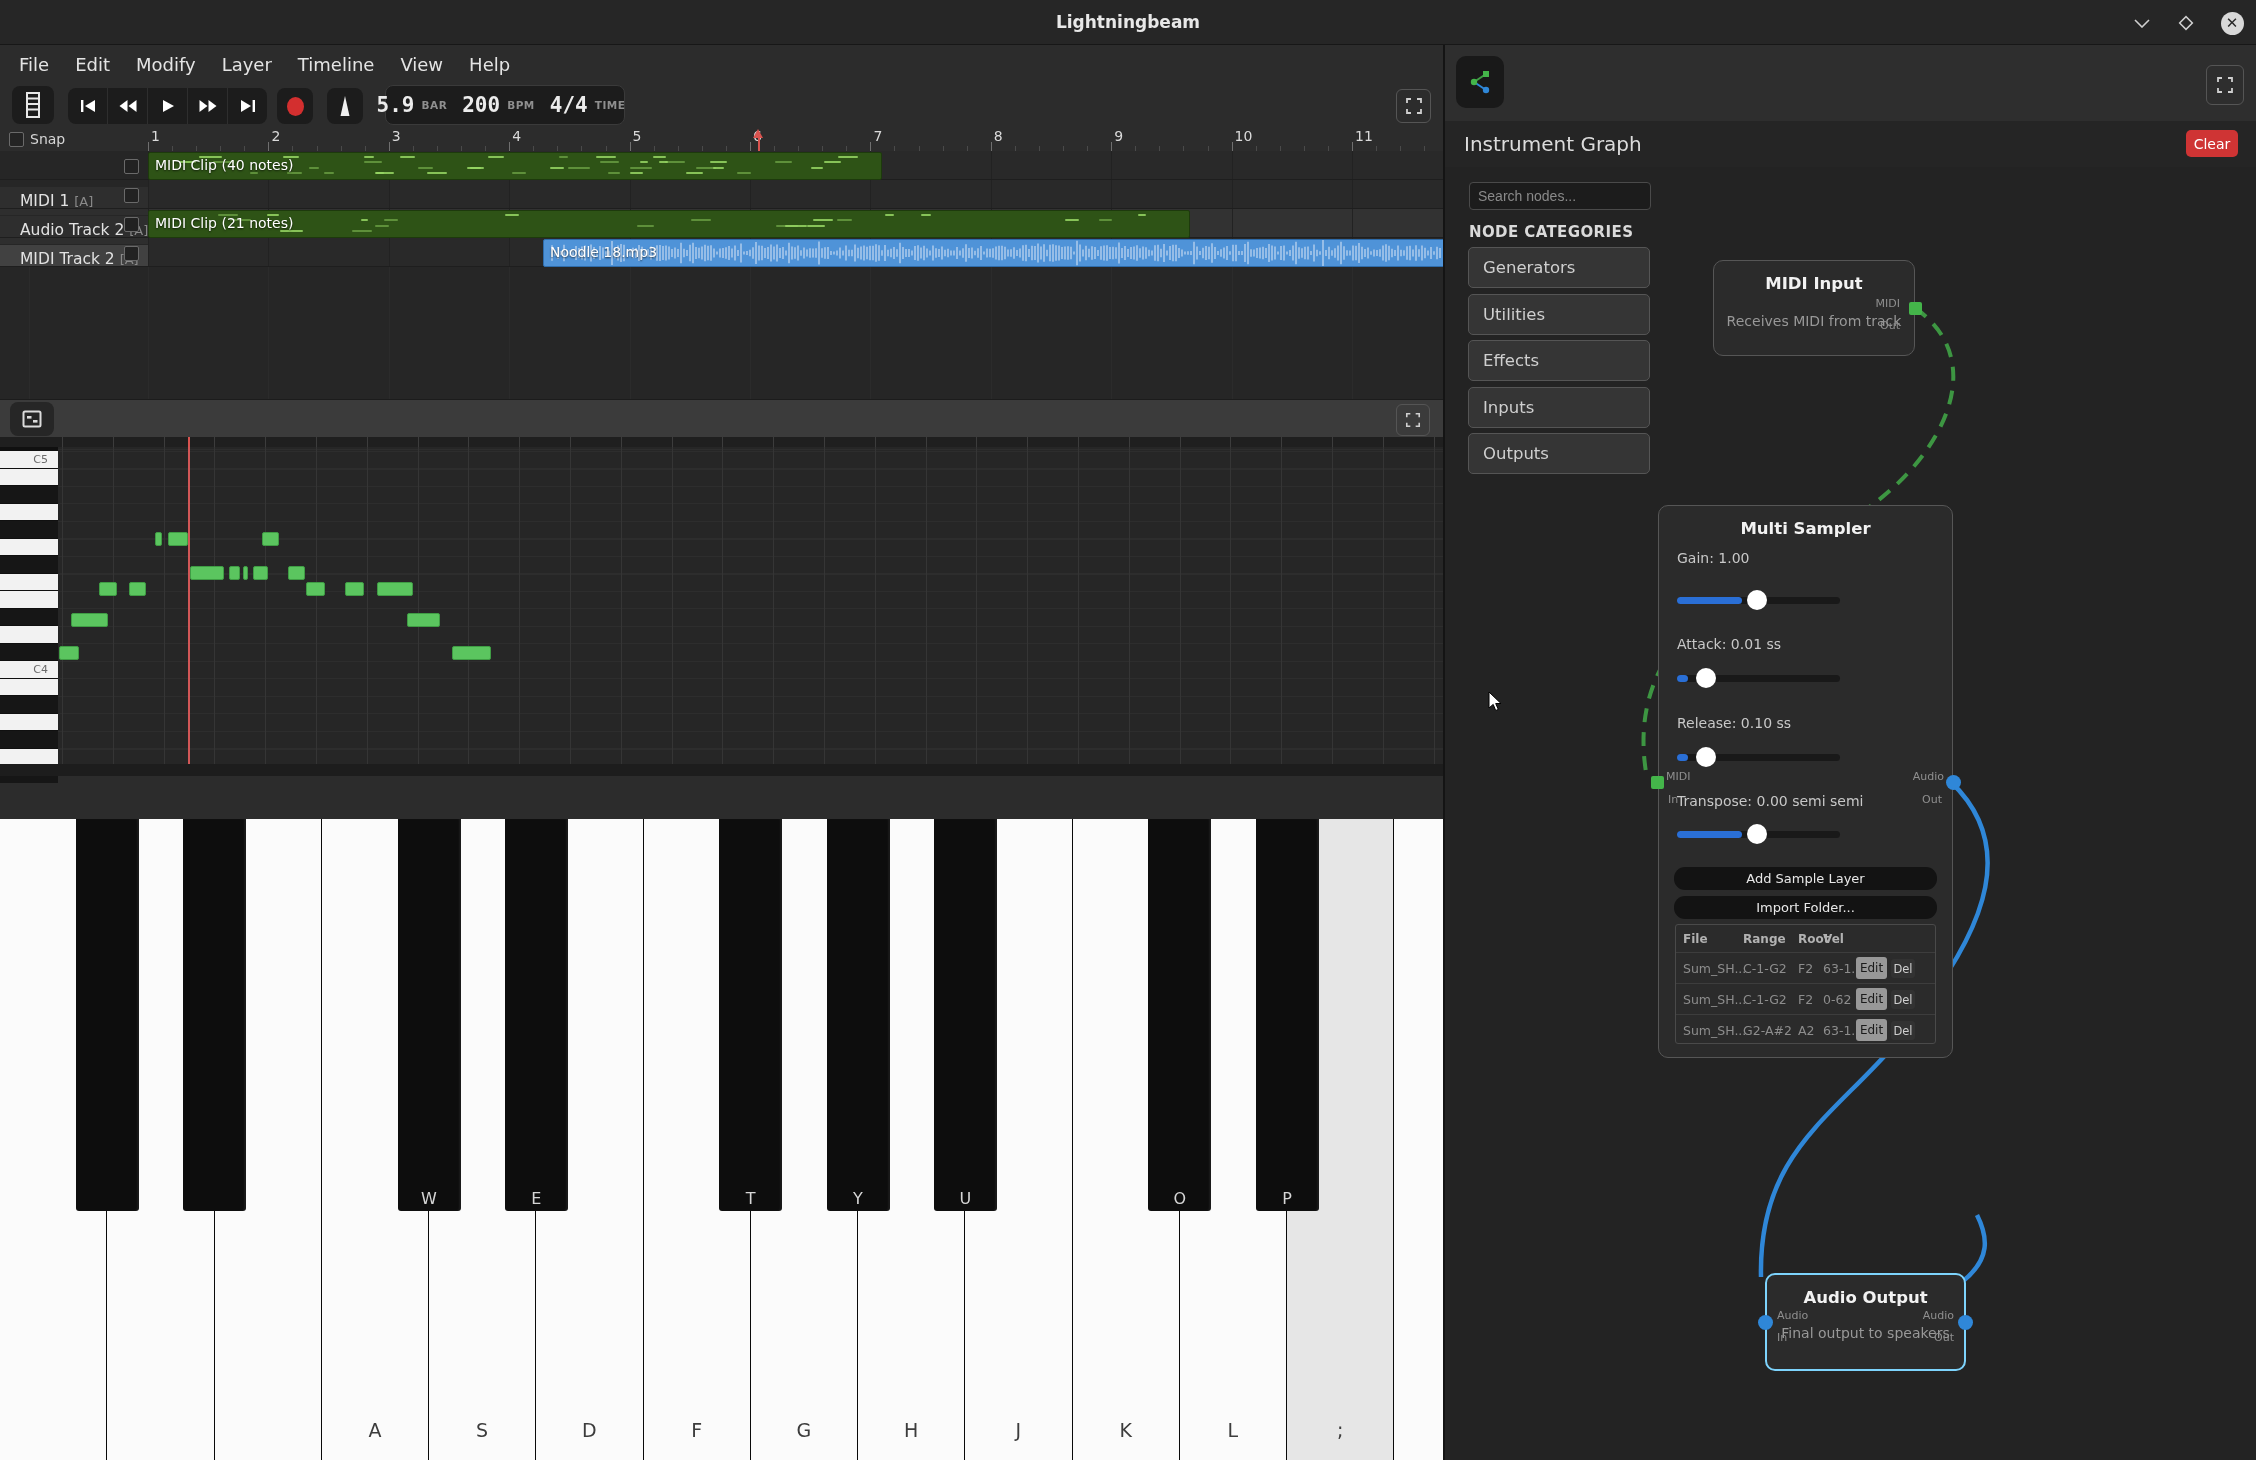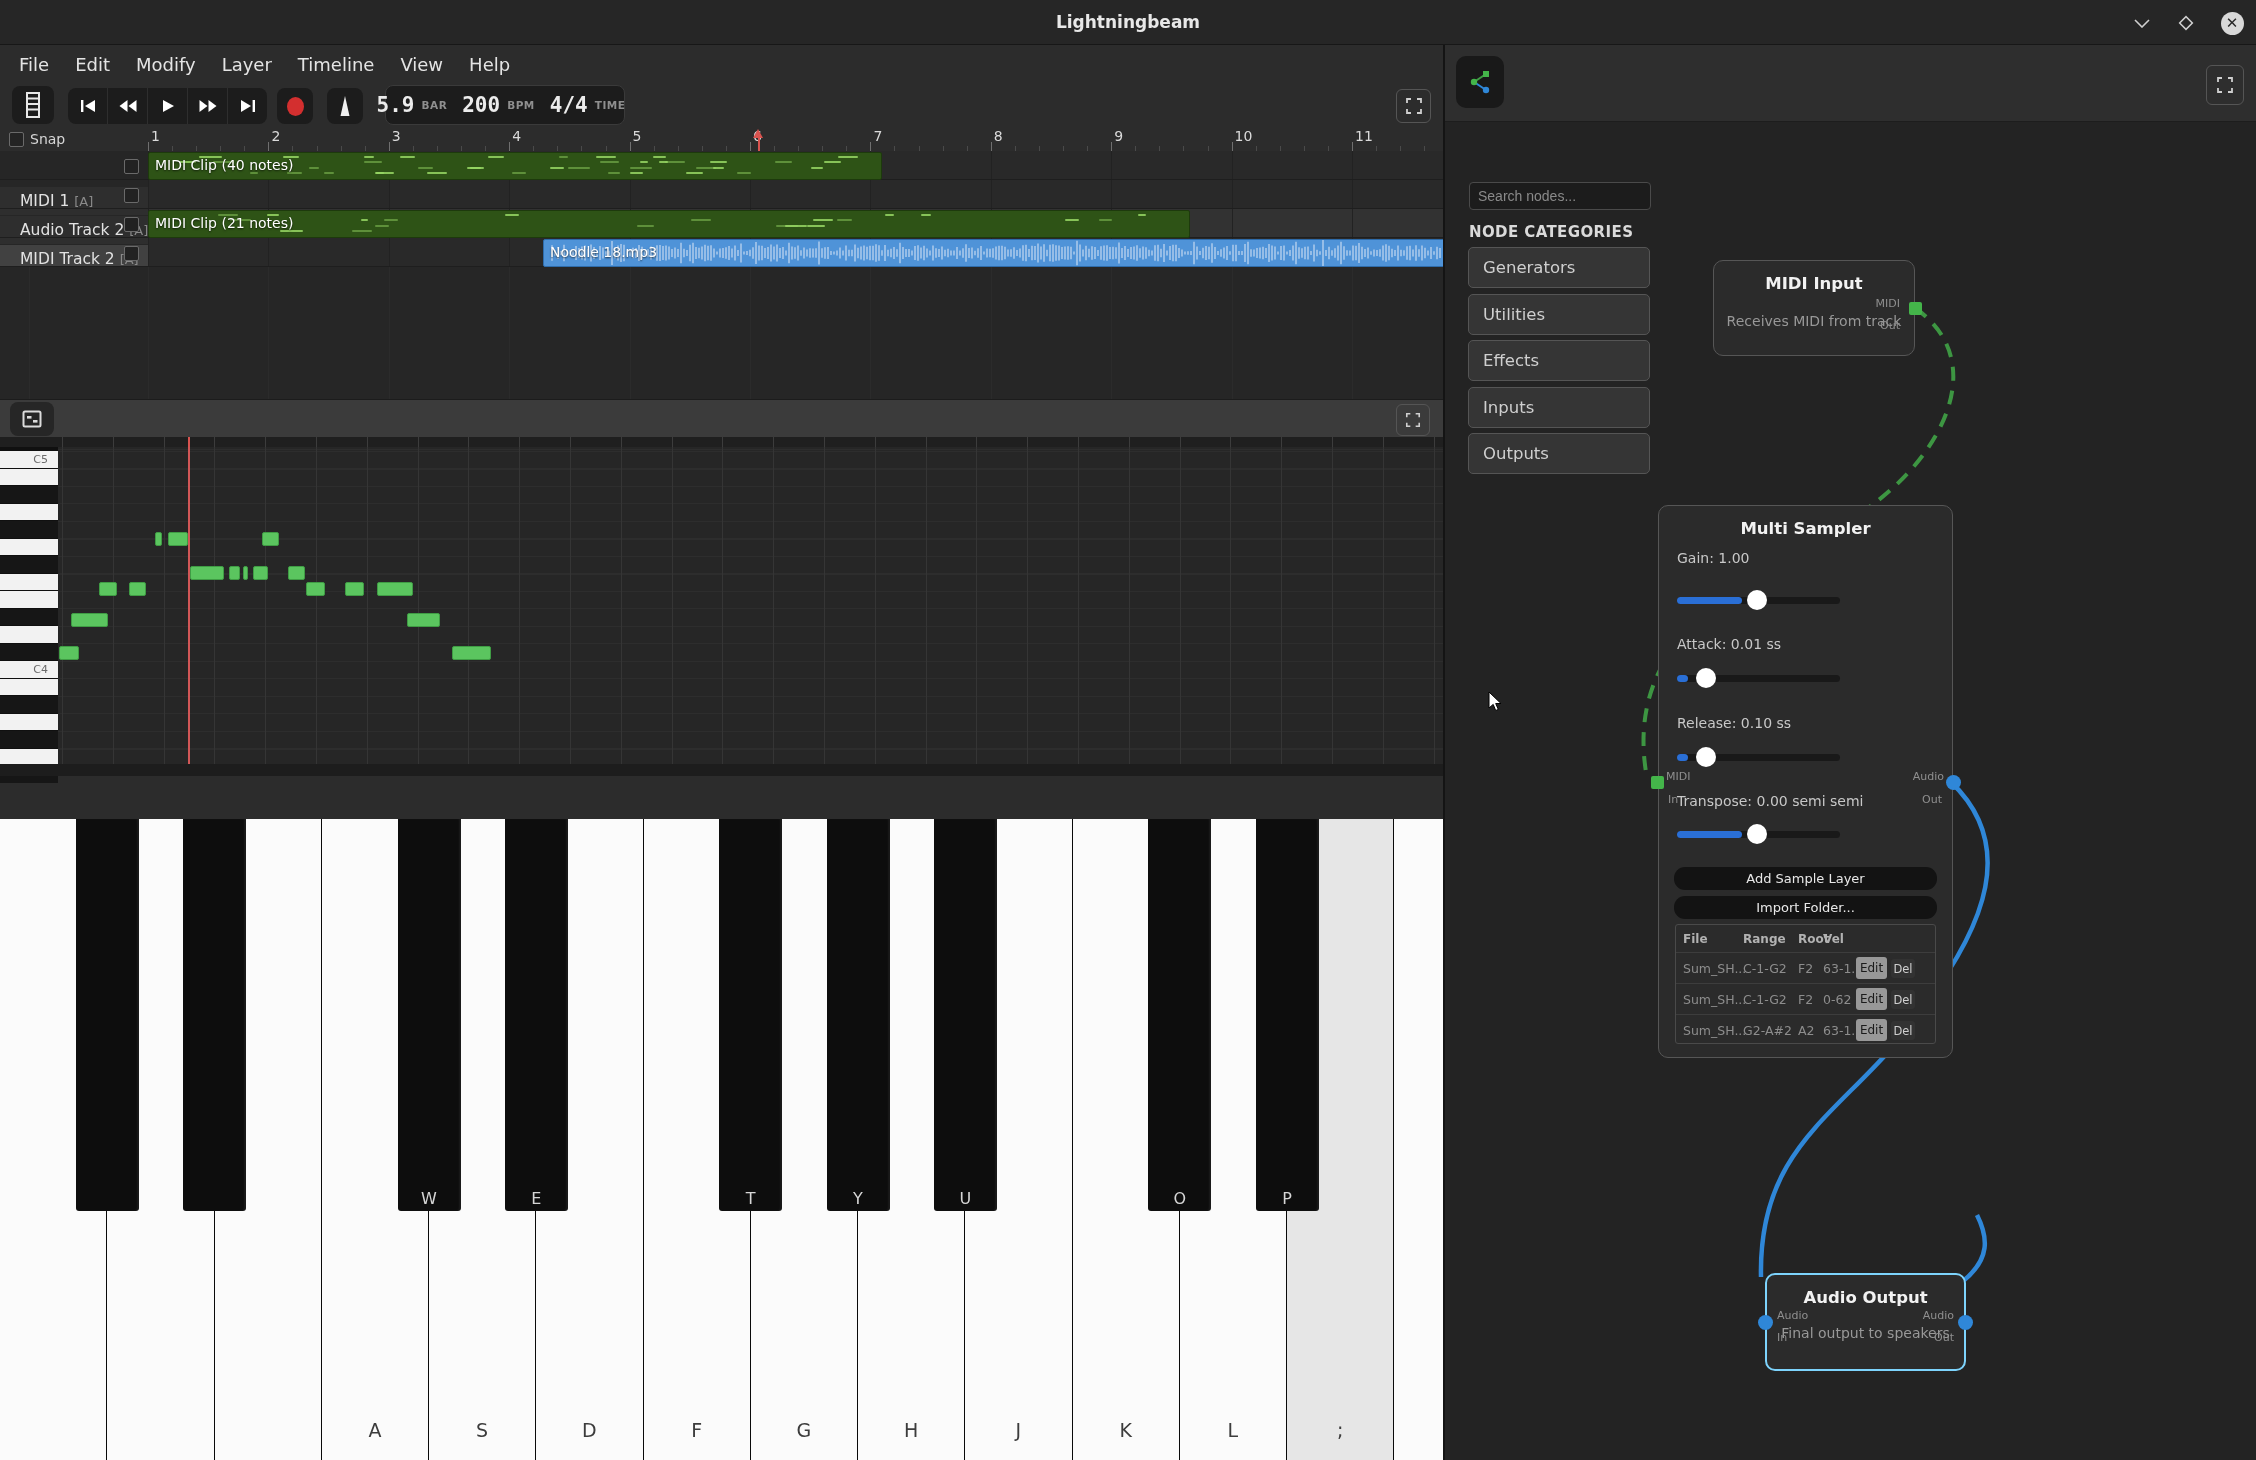--- a/index.html
+++ b/index.html
@@ -689,20 +689,24 @@
             <rect x="16" y="2" width="6" height="6" fill="#44b54a"></rect>
             <circle cx="19" cy="21" r="3.2" fill="#2f87d8"></circle>
           </svg>
         </div>
         <div class="expand-btn graph-expand">
           <svg width="18" height="18" viewBox="0 0 18 18">
             <path d="M2 6 V2 H6 M12 2 H16 V6 M16 12 V16 H12 M6 16 H2 V12" fill="none" stroke="#cfcfcf" stroke-width="1.8"></path>
           </svg>
         </div>
       </div>
+      <div class="graph-header">
+        <div class="graph-title">Instrument Graph</div>
+        <div class="clear-btn">Clear</div>
+      </div>
 
       <input class="search" style="z-index: 4;" placeholder="Search nodes...">
       <div class="cat-title" style="z-index:4">NODE CATEGORIES</div>
       <div id="catlist">
           <div class="cat-btn" style="top: 202px; z-index: 4;">Generators</div>
           <div class="cat-btn" style="top: 248.5px; z-index: 4;">Utilities</div>
           <div class="cat-btn" style="top: 295px; z-index: 4;">Effects</div>
           <div class="cat-btn" style="top: 341.5px; z-index: 4;">Inputs</div>
           <div class="cat-btn" style="top: 388px; z-index: 4;">Outputs</div>
         </div>

